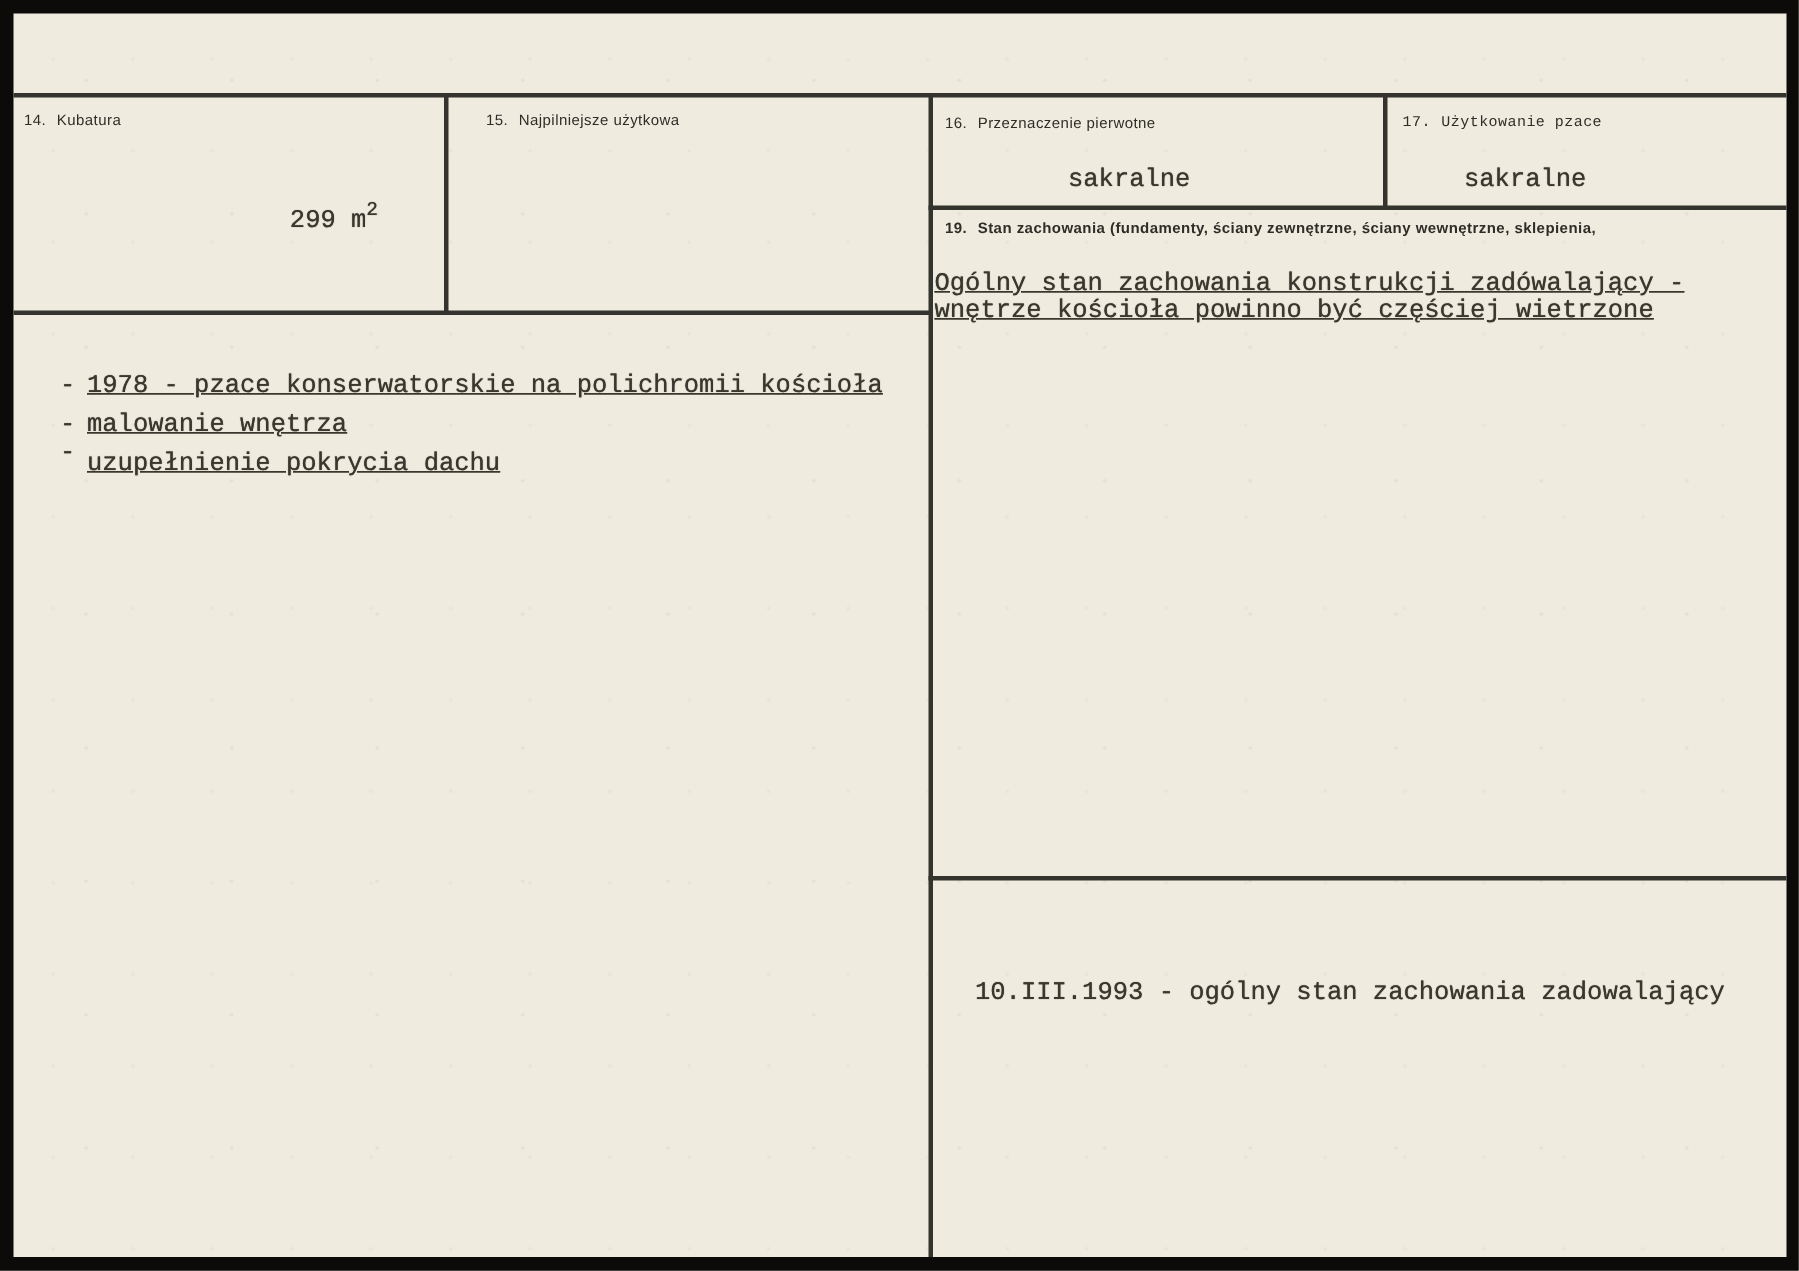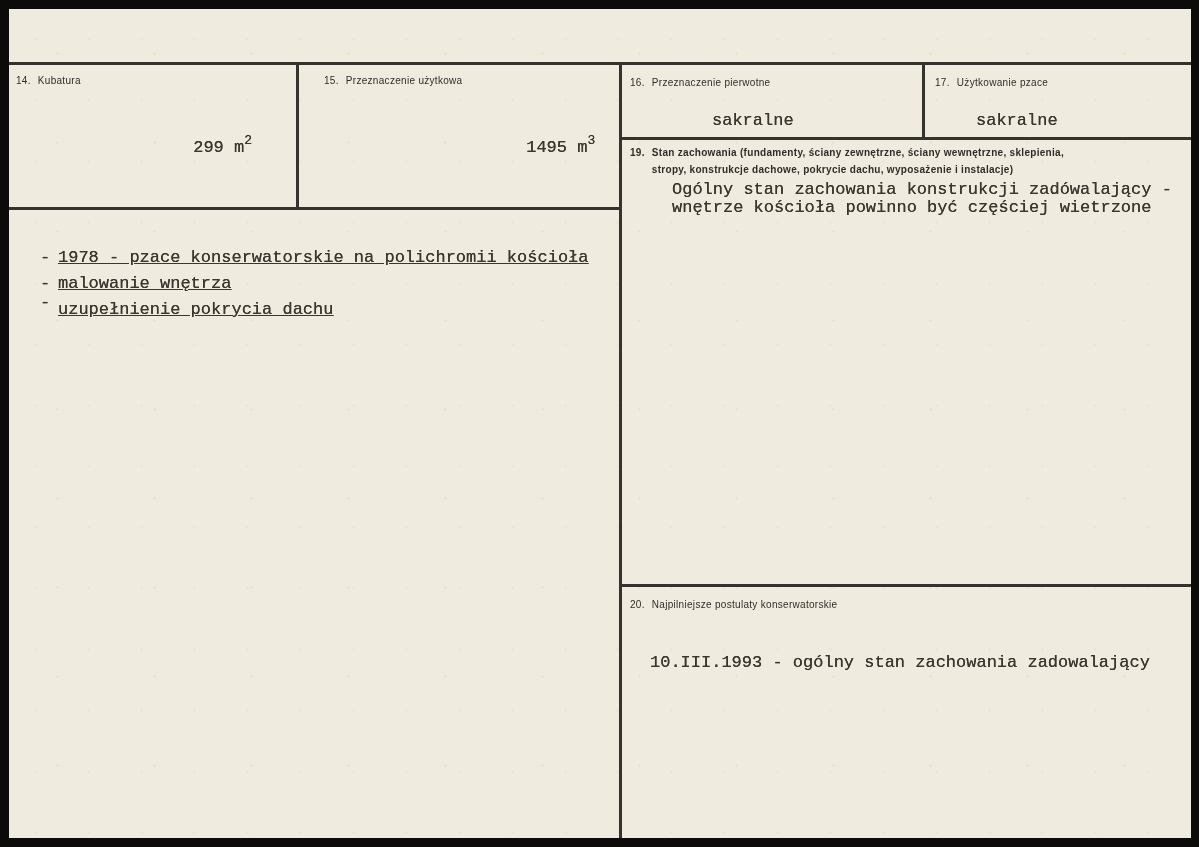--- a/index.html
+++ b/index.html
@@ -56,49 +56,41 @@
     <div class="field-label" style="left:7px;top:63px;">
       <span>14.</span>
       <span>Kubatura</span>
     </div>
     <div class="typed" style="left:123px;top:112px;">
       <span>299 m</span><sup>2</sup>
     </div>
 
     <div class="field-label" style="left:298px;top:63px;margin-left:17px;">
       <span>15.</span>
-      <span>Przeznaczenie użytkowa</span>
-    </div>
-    <div class="typed" style="left:456px;top:112px;">
-      <span>1495 m</span><sup>3</sup>
+      <span>Najpilniejsze użytkowa</span>
     </div>
 
     <div class="field-label" style="left:621px;top:65px;">
       <span>16.</span>
       <span>Przeznaczenie pierwotne</span>
     </div>
     <div class="typed" style="left:703px;top:103px;"><span>sakralne</span></div>
 
-    <div class="field-label" style="left:926px;top:65px;">
+    <div class="field-label" style="left:926px;top:65px;font-family:Liberation Mono, monospace;">
       <span>17.</span>
       <span>Użytkowanie pzace</span>
     </div>
     <div class="typed" style="left:967px;top:103px;"><span>sakralne</span></div>
 
     <div class="typed entries" style="left:31px;top:236px;text-decoration:underline;"><div class="typed-row"><span class="dash">-</span><span>1978 - pzace konserwatorskie na polichromii kościoła</span></div><div class="typed-row"><span class="dash">-</span><span>malowanie wnętrza</span></div><div class="typed-row"><span class="dash raised">-</span><span>uzupełnienie pokrycia dachu</span></div></div>
 
     <div class="field-label" style="left:621px;top:135px;font-weight:bold;">
       <span>19.</span>
       <div class="lines">
           <div>Stan zachowania (fundamenty, ściany zewnętrzne, ściany wewnętrzne, sklepienia,</div>
-          <div>stropy, konstrukcje dachowe, pokrycie dachu, wyposażenie i instalacje)</div>
         </div>
     </div>
-    <div class="typed lines" style="left:663px;top:172px;"><div>Ogólny stan zachowania konstrukcji zadówalający -</div><div>wnętrze kościoła powinno być częściej wietrzone</div></div>
+    <div class="typed lines" style="left:614px;top:172px;text-decoration:underline;"><div>Ogólny stan zachowania konstrukcji zadówalający -</div><div>wnętrze kościoła powinno być częściej wietrzone</div></div>
 
-    <div class="field-label" style="left:621px;top:587px;">
-      <span>20.</span>
-      <span>Najpilniejsze postulaty konserwatorskie</span>
-    </div>
     <div class="typed" style="left:641px;top:609px;margin-top:36px;"><span>10.III.1993 - ogólny stan zachowania zadowalający</span></div>
 
   </div>
 </div>
 
 </body></html>

